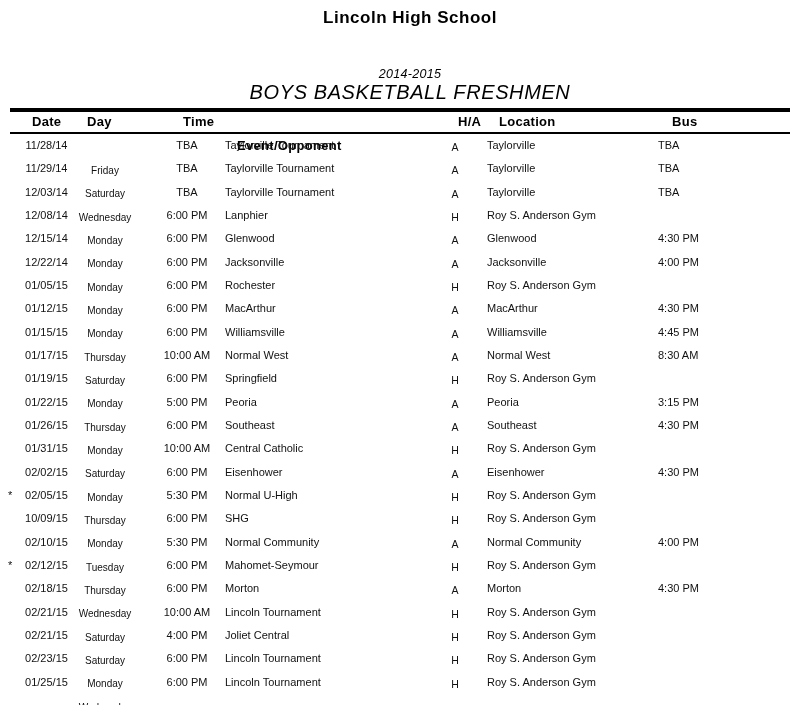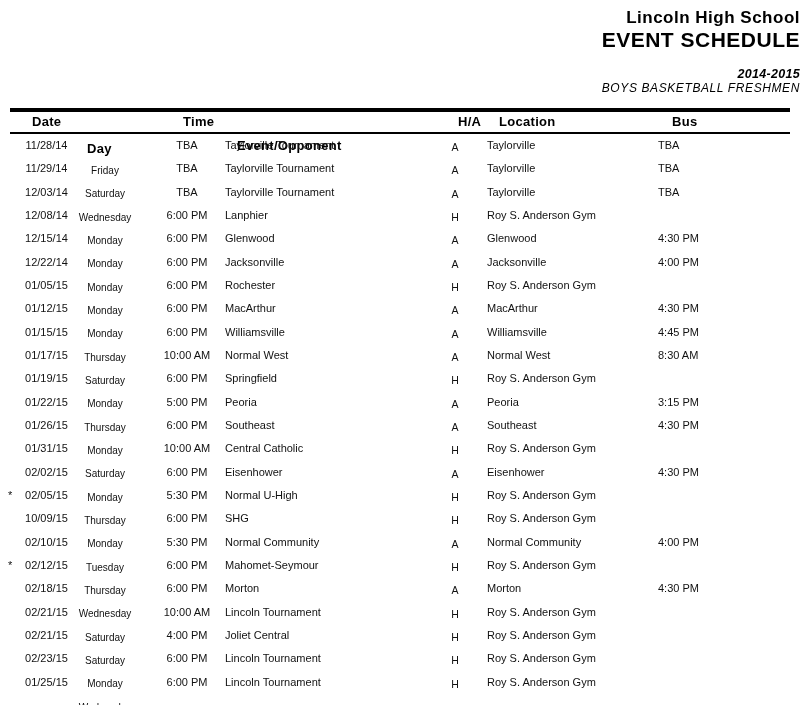--- a/index.html
+++ b/index.html
@@ -7,36 +7,36 @@
     width: 800px; height: 705px;
     background: #ffffff;
     font-family: "Liberation Sans", sans-serif;
     color: #000;
     overflow: hidden;
   }
   .page { position: relative; width: 800px; height: 705px; background: #fff; }
 
   
   .t-school, .t-title, .t-season, .t-team {
-    position: absolute; left: 20px; right: 0; text-align: right; white-space: nowrap;
+    position: absolute; left: 20px; right: 0; text-align: center; white-space: nowrap;
   }
   .t-school { top: 8px;  font-size: 17px;   font-weight: bold; letter-spacing: 0.5px; }
   .t-title  { top: 28px; font-size: 21px;   font-weight: bold; letter-spacing: 0.5px; }
-  .t-season { top: 67px; font-size: 12.5px; font-weight: bold; font-style: italic; letter-spacing: 0.3px; }
-  .t-team   { top: 81px; font-size: 12px; font-style: italic; letter-spacing: 0.6px; }
+  .t-season { top: 67px; font-size: 12.5px; font-weight: normal; font-style: italic; letter-spacing: 0.3px; }
+  .t-team   { top: 81px; font-size: 20px; font-style: italic; letter-spacing: 0.6px; }
 
   .rule-thick { position: absolute; top: 108px; left: 10px; width: 780px; height: 4px; background: #000; }
   .rule-thin  { position: absolute; top: 132px; left: 10px; width: 780px; height: 2px; background: #000; }
 
   
   .col-headers { position: absolute; top: 114px; left: 12px; width: 800px; height: 18px;
                  font-weight: bold; font-size: 13px; letter-spacing: 0.3px; }
   .ch { position: absolute; white-space: nowrap; }
   .ch-date  { left: 20px; }
-  .ch-day   { left: 75px; margin-top: 27px; }
+  .ch-day   { left: 75px; }
   .ch-time  { left: 171px; }
   .ch-event { left: 225px; margin-top: 24px; }
   .ch-ha    { left: 446px; }
   .ch-loc   { left: 487px; }
   .ch-bus   { left: 660px; }
 
   
   .rows { position: absolute; top: 135px; left: 0; width: 800px; }
   .row  { position: relative; height: 23.33px; }
   .c    { position: absolute; top: 4px; font-size: 11px; color: #111; white-space: nowrap; }
@@ -48,21 +48,20 @@
   .c-ha    { left: 437px; width: 36px; text-align: center; font-size: 10.5px; top: 6px; }
   .c-loc   { left: 487px; }
   .c-bus   { left: 658px; }
 </style>
 </head>
 <body>
 
 <div class="page">
 
   <div class="t-school">Lincoln High School</div>
-  <div class="t-title">EVENT SCHEDULE</div>
   <div class="t-season">2014-2015</div>
   <div class="t-team">BOYS BASKETBALL FRESHMEN</div>
 
   <div class="rule-thick"></div>
 
   <div class="col-headers">
     <span class="ch ch-date">Date</span>
     <span class="ch ch-day">Day</span>
     <span class="ch ch-time">Time</span>
     <span class="ch ch-event">Event/Opponent</span>

